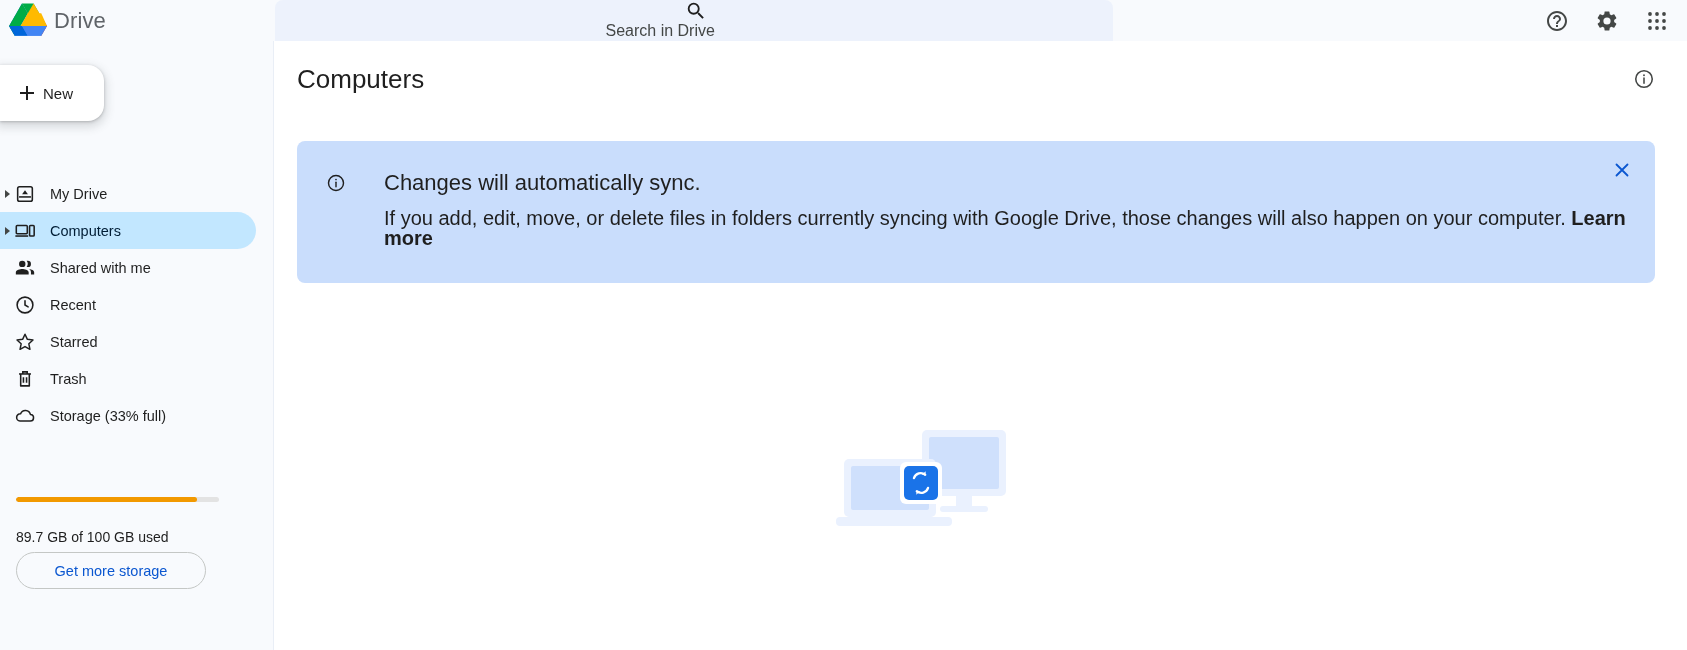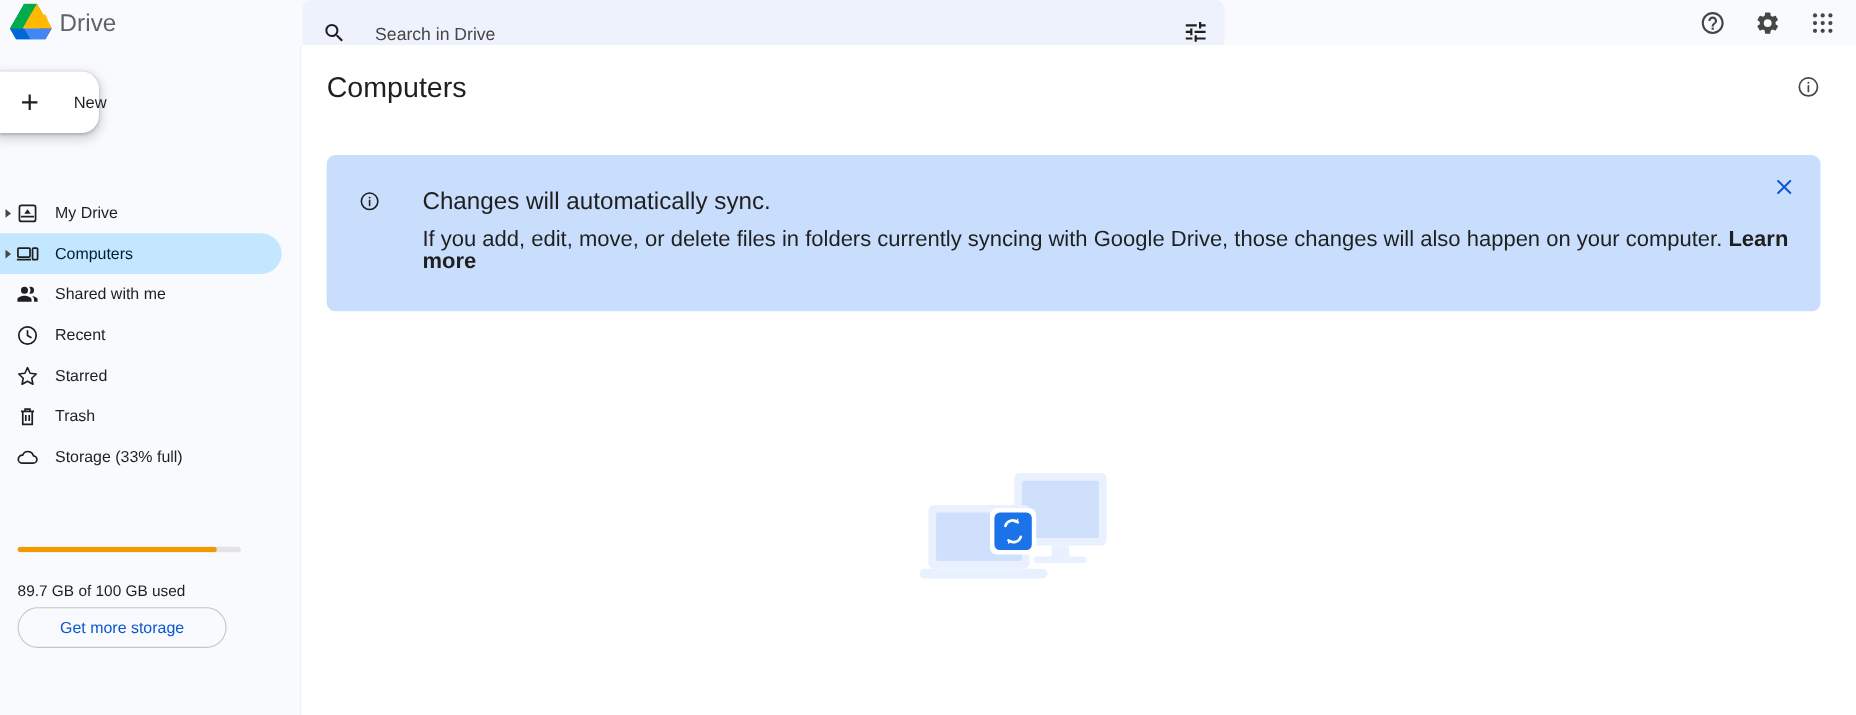--- a/index.html
+++ b/index.html
@@ -19,21 +19,21 @@
   .brand { display: flex; align-items: center; width: 275px; padding-left: 8px; gap: 6px; }
   .drive-logo { width: 40px; height: 36px; flex: none; }
   .brand-name {
     font-size: 22px; color: #5f6368; letter-spacing: 0.1px;
     font-family: "Liberation Sans", sans-serif; font-weight: 400;
   }
   .search-wrap { position: relative; width: 838px; height: 41px; }
   .search-pill {
     position: absolute; left: 0; top: 0; width: 838px; height: 41px;
     background: #edf2fc; border-radius: 8px 8px 0 0;
-    display: flex; align-items: flex-end; padding: 0 14px 0 18px;
+    display: flex; align-items: center; padding: 0 14px 0 18px; flex-direction: column;
   }
   .search-icon { width: 22px; height: 22px; flex: none; color: #1f1f1f; }
   .search-input {
     flex: 1; border: 0; outline: 0; background: transparent;
     font-size: 16px; color: #1f1f1f; margin-left: 26px;
     font-family: "Liberation Sans", sans-serif;
   }
   .search-input::placeholder { color: #444746; opacity: 1; }
   .tune-icon { width: 24px; height: 24px; flex: none; color: #1f1f1f; cursor: pointer; }
   .topbar-right {
@@ -42,25 +42,25 @@
   }
   .tb-icon { width: 24px; height: 24px; color: #444746; cursor: pointer; }
 
   
   .sidebar {
     position: absolute; top: 41px; left: 0; width: 274px; height: 609px;
     background: #f8fafd; border-right: 1px solid #e9eef6;
   }
   .new-btn {
     position: absolute; left: 0; top: 24px;
-    width: 90px; height: 56px;
+    width: 104px; height: 56px;
     background: #ffffff; border: none;
     border-radius: 0 16px 16px 0;
     box-shadow: 0 1px 3px rgba(60,64,67,.30), 0 4px 8px 3px rgba(60,64,67,.15);
-    display: flex; align-items: center; gap: 28px; padding-left: 15px;
+    display: flex; align-items: center; gap: 4px; padding-left: 15px;
     cursor: pointer;
   }
   .new-plus { width: 24px; height: 24px; color: #1f1f1f; flex: none; }
   .new-label { font-size: 15px; color: #1f1f1f; font-family: "Liberation Sans", sans-serif; }
 
   .nav { position: absolute; left: 0; top: 134px; width: 274px; }
   .nav-item {
     position: relative; height: 37px; display: flex; align-items: center;
     border-radius: 0 20px 20px 0; width: 256px; cursor: pointer;
     padding-left: 14px; gap: 14px;

